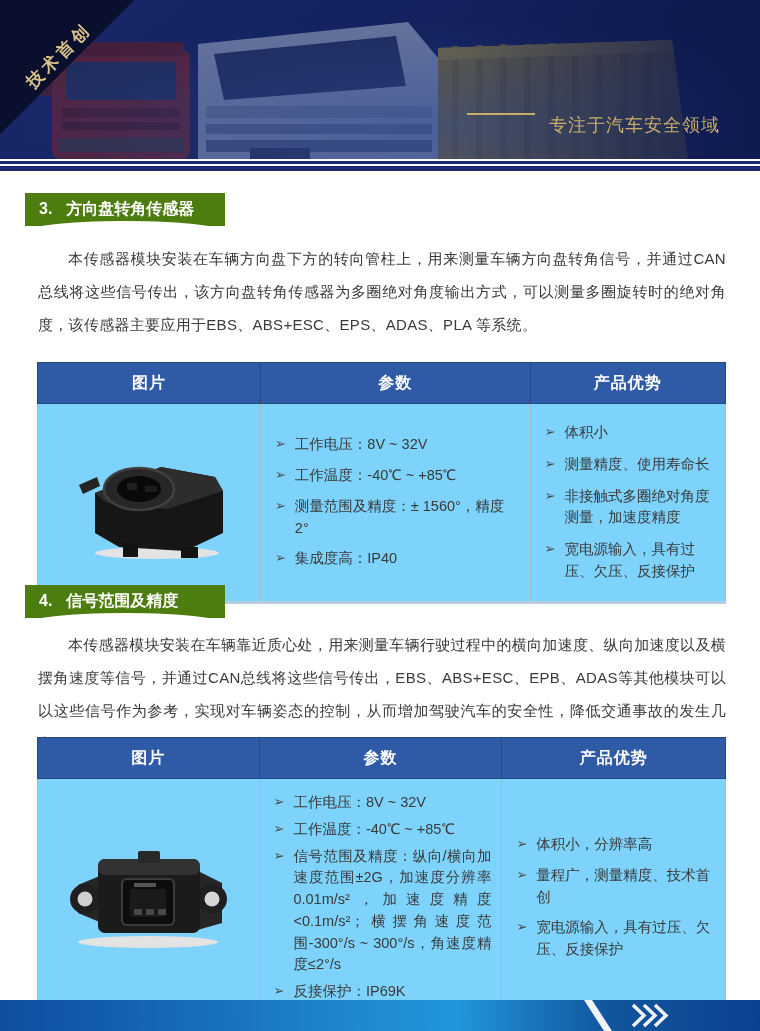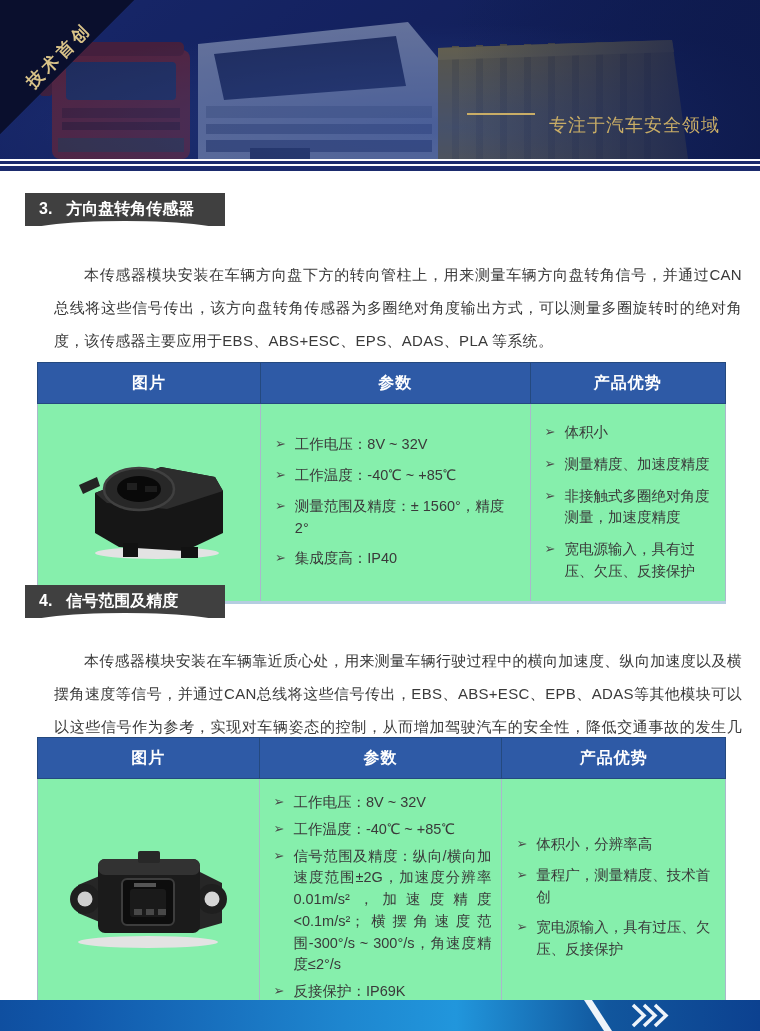--- a/index.html
+++ b/index.html
@@ -27,43 +27,43 @@
   .tagline { position:absolute; right:40px; bottom:22px; display:flex; align-items:flex-start; }
   .tagline .dash { display:inline-block; width:68px; height:2px; background:#c9ad66; margin-right:14px; }
   .tagline .tagline-txt { color:#c9ad66; font-size:18px; letter-spacing:1px; }
 
   .rule { position:absolute; left:0; width:760px; background:#1b2b6d; }
   .rule1 { top:161px; height:3px; }
   .rule2 { top:166px; height:5px; }
 
   
   .badge {
-    position:absolute; left:25px; background:#404040; color:#fff;
+    position:absolute; left:25px; background:#4d7c0f; color:#fff;
     font-size:16px; font-weight:bold; line-height:29px;
     padding:1px 24px 3px 14px; min-width:162px;
   }
   .badge::after {
     content:""; position:absolute; left:-8px; right:-8px; bottom:-9px; height:14px;
     background:#ffffff; border-radius:50% 50% 0 0 / 100% 100% 0 0;
   }
   .badge .num { margin-right:14px; }
   .badge-3 { top:193px; }
   .badge-4 { top:585px; }
 
   
   .para {
-    position:absolute; left:38px; width:688px; margin:16px;
+    position:absolute; left:38px; width:688px; margin:0;
     font-size:15px; line-height:33px; text-align:justify; text-indent:2em;
     color:#3a3a3a; letter-spacing:0.3px;
   }
   .para-1 { top:242px; }
   .para-2 { top:628px; }
 
   
-  table.spec { position:absolute; left:37px; width:689px; border-collapse:collapse; background:#86efac; }
+  table.spec { position:absolute; left:37px; width:689px; border-collapse:collapse; background:#7dd3fc; }
   .spec1 { top:362px; }
   .spec2 { top:737px; }
   table.spec th {
     background:#2e5aa6; color:#ffffff; font-size:16px; font-weight:bold;
     height:38px; border:1px solid #24497f; letter-spacing:1px;
   }
   table.spec td { border:1px solid #a9b9cb; vertical-align:middle; padding:6px 0; }
   table.spec tbody td { border-bottom:3px solid #b5cde0; }
   .spec1 tbody td { height:152px; }
   .spec2 tbody td { height:186px; }
@@ -216,21 +216,21 @@
           </ul>
         </td>
         <td>
           <ul class="blist adv-list">
             <li>
                 <span class="arrow">➢</span>
                 <span class="txt">体积小</span>
               </li>
             <li>
                 <span class="arrow">➢</span>
-                <span class="txt">测量精度、加速度精度</span>
+                <span class="txt">测量精度、使用寿命长</span>
               </li>
             <li>
                 <span class="arrow">➢</span>
                 <span class="txt">非接触式多圈绝对角度测量，加速度精度</span>
               </li>
             <li>
                 <span class="arrow">➢</span>
                 <span class="txt">宽电源输入，具有过压、欠压、反接保护</span>
               </li>
           </ul>

